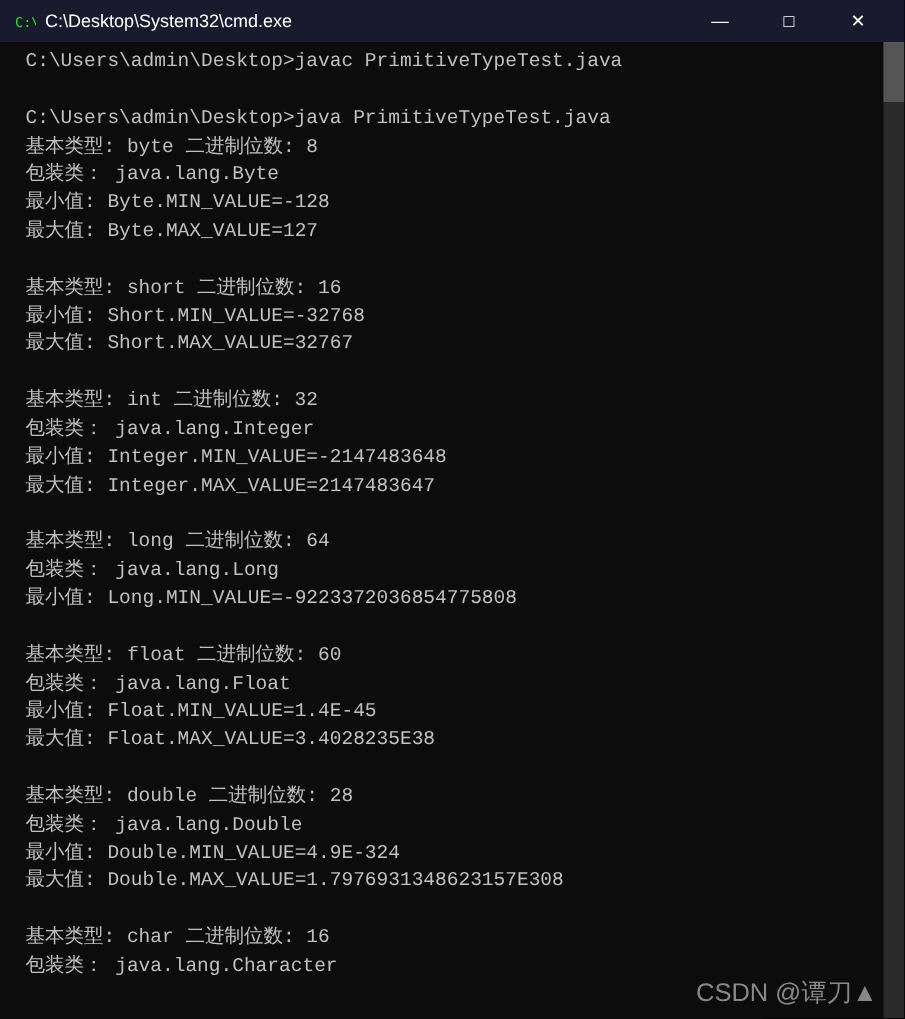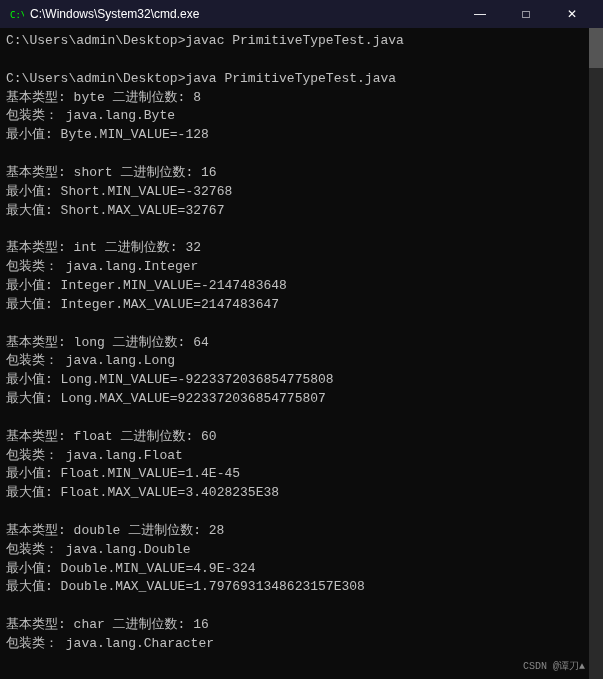--- a/index.html
+++ b/index.html
@@ -59,20 +59,21 @@
       flex: 1;
       background: #0c0c0c;
       padding: 4px 6px;
       overflow: hidden;
       position: relative;
     }
     .line {
       line-height: 1.45;
       white-space: pre;
       color: #c0c0c0;
+      margin-left: 11px;
     }
     .scrollbar {
       position: absolute;
       right: 0;
       top: 0;
       width: 14px;
       height: 100%;
       background: #2a2a2a;
     }
     .scrollbar-thumb {
@@ -80,63 +81,63 @@
       top: 0;
       width: 14px;
       height: 40px;
       background: #555;
     }
     .watermark {
       position: absolute;
       bottom: 6px;
       right: 18px;
       color: #888;
-      font-size: 10px;
-      font-family: Liberation Mono, monospace;
+      font-size: 17px;
+      font-family: Liberation Sans, sans-serif;
     }
   </style>
 <style>@keyframes blink { 0%,100%{opacity:1} 50%{opacity:0} }</style></head>
 <body>
 
 <div class="window">
   <div class="title-bar">
 
     <svg class="title-bar-icon" viewBox="0 0 16 16">
       <rect width="16" height="16" fill="#1a1a2e"></rect>
       <text x="2" y="12" fill="#00ff00" font-size="9" font-family="monospace">C:\</text>
     </svg>
-    <span class="title-bar-text">C:\Windows\System32\cmd.exe</span>
+    <span class="title-bar-text">C:\Desktop\System32\cmd.exe</span>
     <div class="title-bar-buttons">
       <div class="title-bar-btn">—</div>
       <div class="title-bar-btn">□</div>
       <div class="title-bar-btn close">✕</div>
     </div>
   </div>
   <div class="terminal-content">
     <div id="lines-container">
         <div class="line">C:\Users\admin\Desktop&gt;javac PrimitiveTypeTest.java</div>
         <div class="line">&nbsp;</div>
         <div class="line">C:\Users\admin\Desktop&gt;java PrimitiveTypeTest.java</div>
         <div class="line">基本类型: byte 二进制位数: 8</div>
         <div class="line">包装类： java.lang.Byte</div>
         <div class="line">最小值: Byte.MIN_VALUE=-128</div>
+        <div class="line">最大值: Byte.MAX_VALUE=127</div>
         <div class="line">&nbsp;</div>
         <div class="line">基本类型: short 二进制位数: 16</div>
         <div class="line">最小值: Short.MIN_VALUE=-32768</div>
         <div class="line">最大值: Short.MAX_VALUE=32767</div>
         <div class="line">&nbsp;</div>
         <div class="line">基本类型: int 二进制位数: 32</div>
         <div class="line">包装类： java.lang.Integer</div>
         <div class="line">最小值: Integer.MIN_VALUE=-2147483648</div>
         <div class="line">最大值: Integer.MAX_VALUE=2147483647</div>
         <div class="line">&nbsp;</div>
         <div class="line">基本类型: long 二进制位数: 64</div>
         <div class="line">包装类： java.lang.Long</div>
         <div class="line">最小值: Long.MIN_VALUE=-9223372036854775808</div>
-        <div class="line">最大值: Long.MAX_VALUE=9223372036854775807</div>
         <div class="line">&nbsp;</div>
         <div class="line">基本类型: float 二进制位数: 60</div>
         <div class="line">包装类： java.lang.Float</div>
         <div class="line">最小值: Float.MIN_VALUE=1.4E-45</div>
         <div class="line">最大值: Float.MAX_VALUE=3.4028235E38</div>
         <div class="line">&nbsp;</div>
         <div class="line">基本类型: double 二进制位数: 28</div>
         <div class="line">包装类： java.lang.Double</div>
         <div class="line">最小值: Double.MIN_VALUE=4.9E-324</div>
         <div class="line">最大值: Double.MAX_VALUE=1.7976931348623157E308</div>

